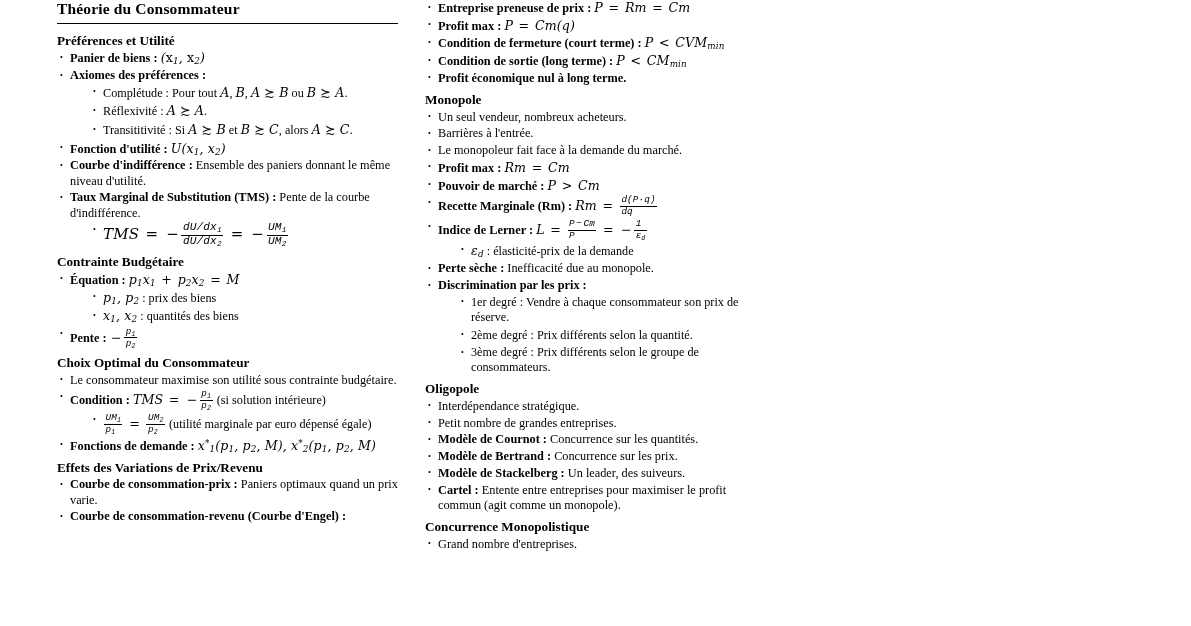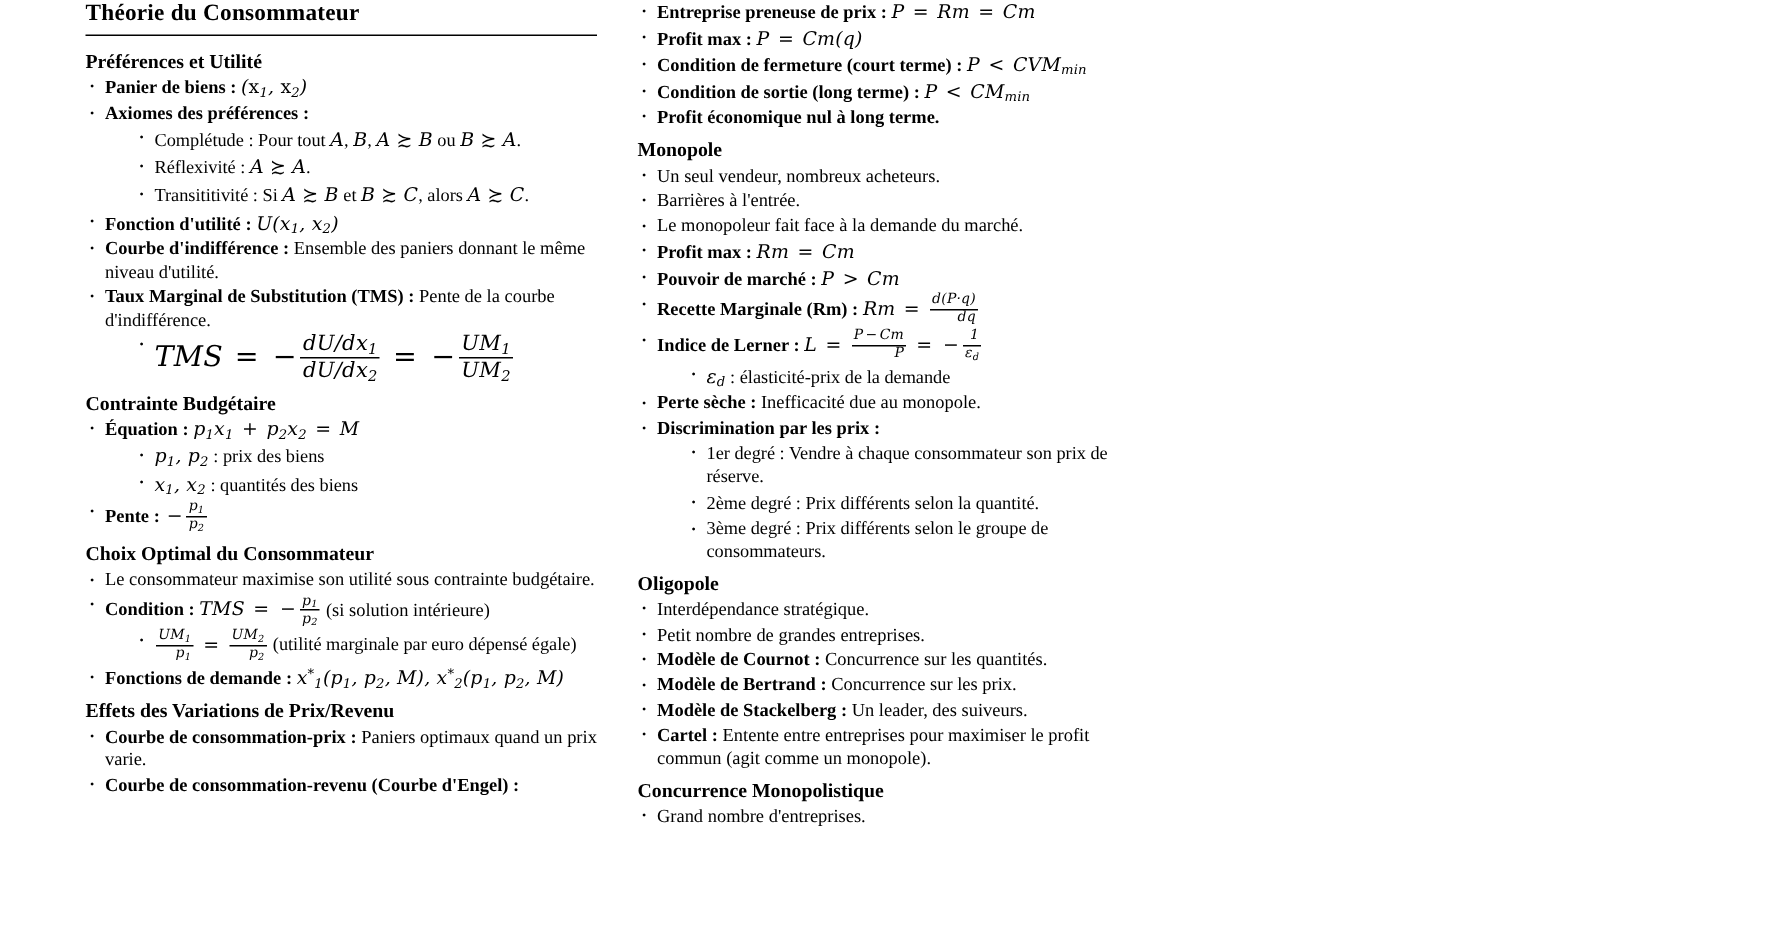--- a/index.html
+++ b/index.html
@@ -103,42 +103,43 @@
     vertical-align: -0.28em;
   }
   sup {
     font-size: 0.7em;
     line-height: 0;
     vertical-align: 0.45em;
   }
   .frac {
     display: inline-block;
     vertical-align: -0.48em;
-    text-align: right;
+    text-align: left;
     font-size: 0.74em;
     line-height: 1.08;
     padding: 0 1px;
+    font-family: Liberation Mono, monospace;
   }
   .frac > .num {
     display: block;
     border-bottom: 0.9px solid #000;
     padding: 0 1.5px 0.5px 1.5px;
   }
   .frac > .den {
     display: block;
     padding: 0.5px 1.5px 0 1.5px;
   }
   .rel {
     font-style: normal;
     display: inline-block;
     position: relative;
     width: 0.85em;
     text-align: center;
   }
-  .tms { font-size: 19px; }
+  .tms { font-size: 15px; }
 </style>
 </head>
 <body>
 
 <div class="page">
 
   <div class="col col-left">
 
     <h1 class="doc-title">Théorie du Consommateur</h1>
     <hr class="title-rule">

